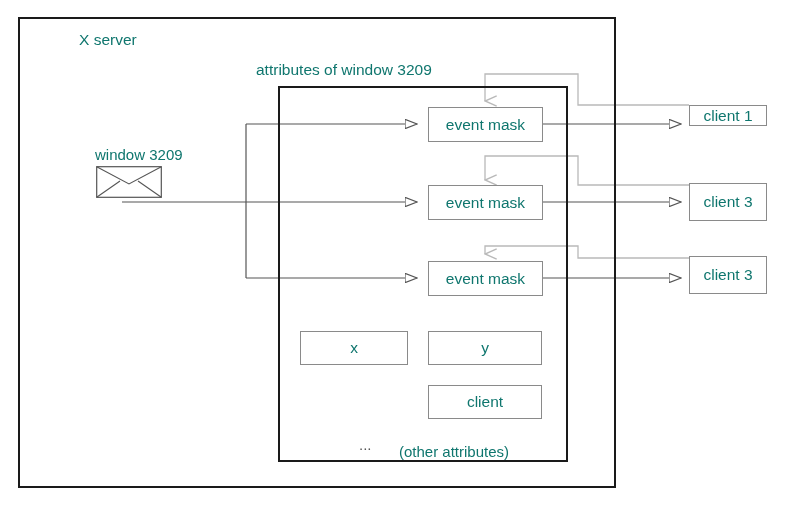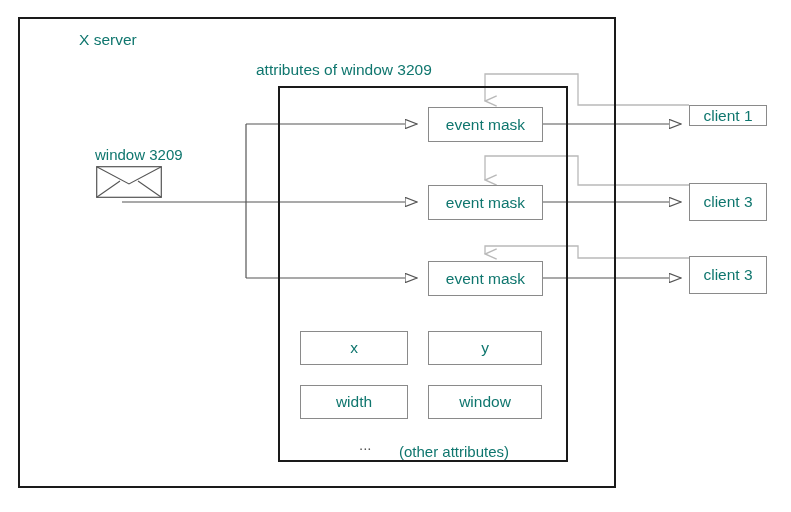--- a/index.html
+++ b/index.html
@@ -116,23 +116,22 @@
   <div class="boxframe thin-box centered lbl lbl-box" style="left:428px; top:107px; width:115px; height:35px;">event mask</div>
 
   <div class="boxframe thin-box centered lbl lbl-box" style="left:428px; top:185px; width:115px; height:35px;">event mask</div>
 
   <div class="boxframe thin-box centered lbl lbl-box" style="left:428px; top:261px; width:115px; height:35px;">event mask</div>
 
   <div class="boxframe thin-box centered lbl lbl-box" style="left:300px; top:331px; width:108px; height:34px;">x</div>
 
   <div class="boxframe thin-box centered lbl lbl-box" style="left:428px; top:331px; width:114px; height:34px;">y</div>
 
-  <div class="boxframe thin-box centered lbl lbl-box" style="left:300px; top:385px; width:108px; height:34px;">width</div>
 
-  <div class="boxframe thin-box centered lbl lbl-box" style="left:428px; top:385px; width:114px; height:34px;">window</div>
+  <div class="boxframe thin-box centered lbl lbl-box" style="left:428px; top:385px; width:114px; height:34px;">client</div>
 
   <div class="lbl lbl-small" style="left:359px; top:437px; color:#555555;">...</div>
 
   <div class="lbl lbl-small" style="left:399px; top:444px;">(other attributes)</div>
 
   <div class="boxframe thin-box centered lbl lbl-box" style="left:689px; top:105px; width:78px; height:21px;">client 1</div>
 
   <div class="boxframe thin-box centered lbl lbl-box" style="left:689px; top:183px; width:78px; height:38px;">client 3</div>
 
   <div class="boxframe thin-box centered lbl lbl-box" style="left:689px; top:256px; width:78px; height:38px;">client 3</div>

